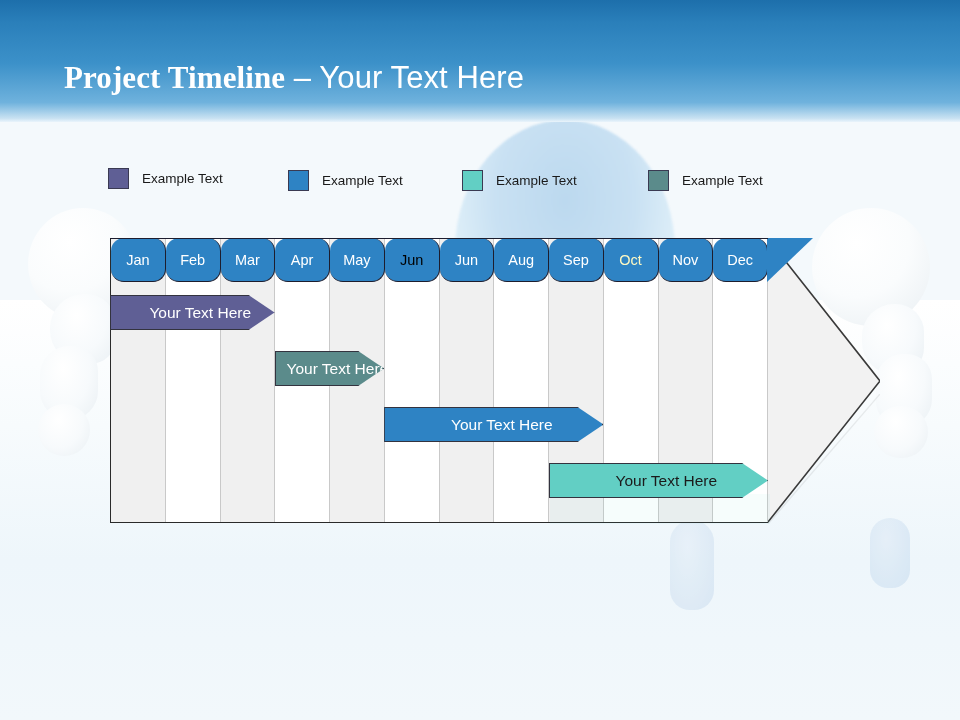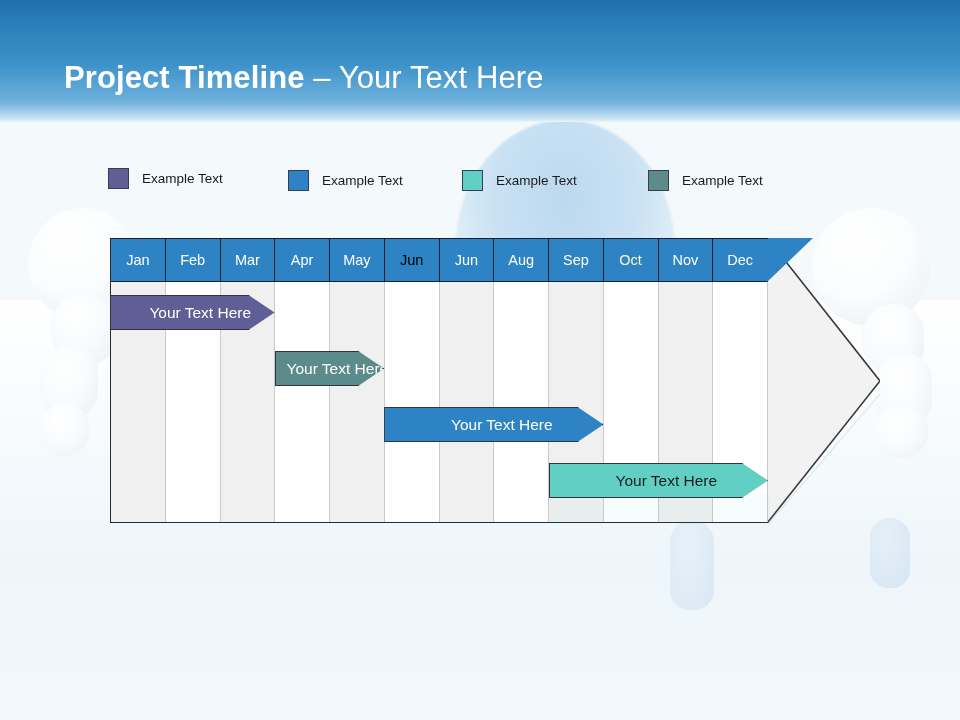--- a/index.html
+++ b/index.html
@@ -77,21 +77,21 @@
         #eaf4fb 100%);
   }
   .title-text {
     position: absolute;
     left: 64px; top: 60px;
     font-size: 31px;
     color: #ffffff;
     letter-spacing: 0.1px;
     white-space: nowrap;
   }
-  .title-strong { font-weight: bold; }
+  .title-strong { font-weight: bold; font-family: Liberation Serif, serif; }
   .title-dash   { font-weight: normal; }
   .title-light  { font-weight: normal; }
 
   
   .legend-item {
     position: absolute;
     display: flex;
     align-items: center;
   }
   .legend-swatch {
@@ -141,20 +141,21 @@
     background: #2e83c4;
     border-bottom: 1.6px solid #1d1d2e;
     border-right: 1.6px solid #1d1d2e;
     box-sizing: border-box;
     display: flex;
     align-items: center;
     justify-content: center;
     color: #ffffff;
     font-size: 14.5px;
     margin: 0 -1px 0 0;
+    border-radius: 13px;
   }
   .head-top-border {
     position: absolute;
     left: 0; top: 0;
     width: 658px; height: 0;
     border-top: 1.6px solid #1d1d2e;
     z-index: 4;
   }
   
   .head-wedge {

